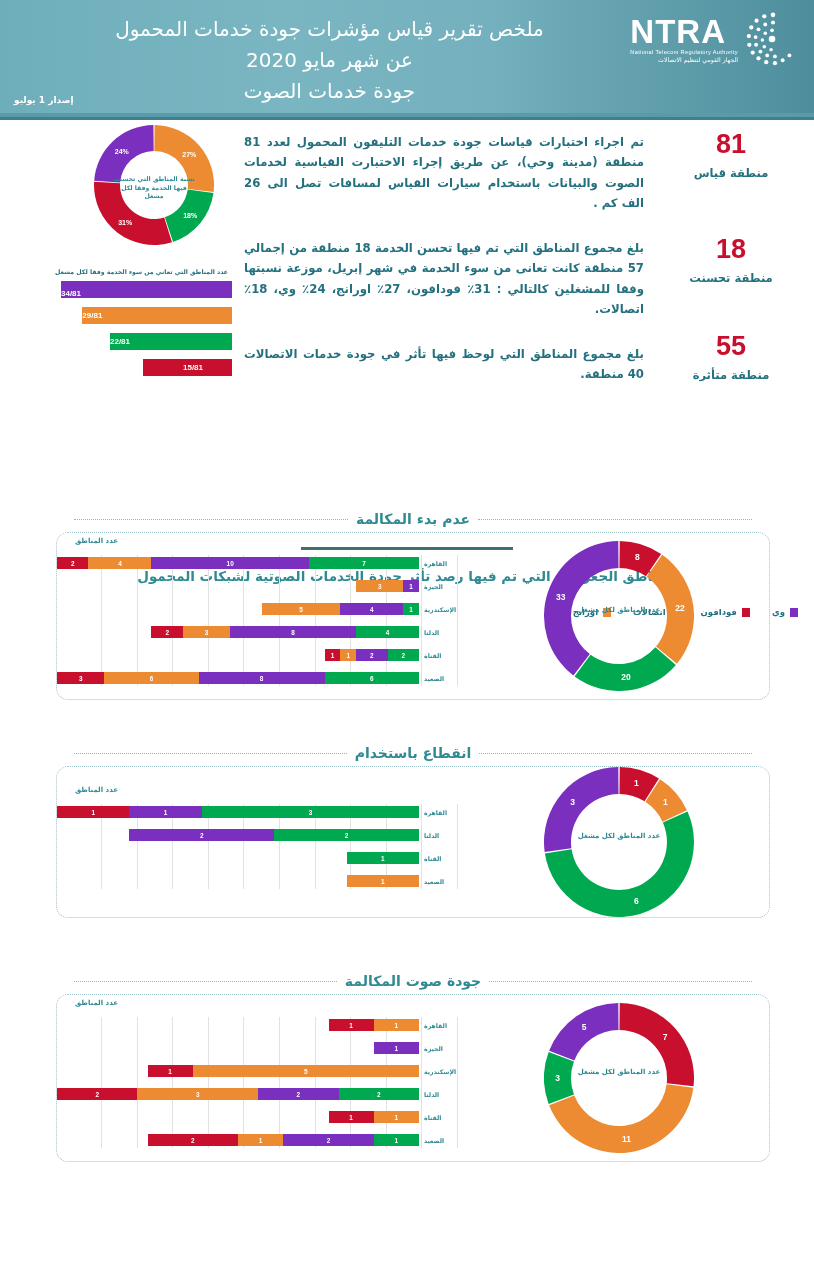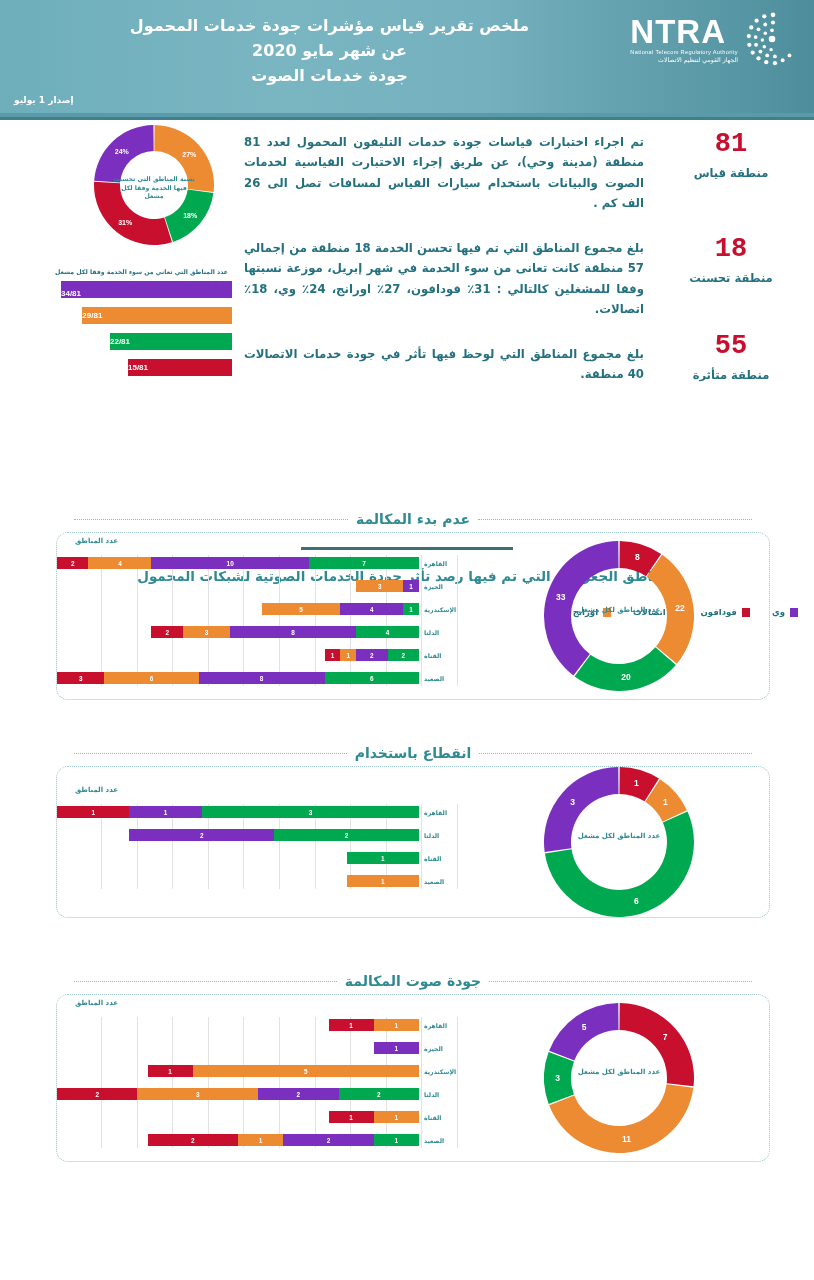--- a/index.html
+++ b/index.html
@@ -40,35 +40,35 @@
   .logo-sub-en {
     font-size: 5.6px; letter-spacing: 0.35px; direction: ltr;
     font-family: "Liberation Sans", sans-serif; margin-top: 2px;
   }
   .logo-sub-ar { font-size: 6.2px; letter-spacing: 0.3px; margin-top: 1.5px; }
 
   .header-titles {
     position: absolute; left: 0; right: 190px; top: 14px;
     text-align: center; color: #ffffff;
   }
-  .header-titles div { font-size: 16px; font-weight: bold; line-height: 1.55; padding-left: 35px; }
+  .header-titles div { font-size: 20px; font-weight: normal; line-height: 1.55; padding-left: 35px; }
   .header-edition {
     position: absolute; left: 14px; bottom: 12px;
     color: #ffffff; font-size: 9px; font-weight: bold;
   }
 
   
   .top-section { position: relative; height: 300px; padding-top: 8px; }
 
   .stat {
     position: absolute; right: 8px; width: 150px; text-align: center;
   }
   .stat-num {
     color: #c8102e; font-size: 27px; font-weight: bold;
-    font-family: Liberation Mono, monospace; line-height: 1.05;
+    font-family: Liberation Sans, sans-serif; line-height: 1.05;
   }
   .stat-label { color: #23707f; font-size: 11.5px; font-weight: bold; margin-top: 8px; }
   #stat-0 { top: 10px; }
   #stat-1 { top: 115px; }
   #stat-2 { top: 212px; }
 
   .para {
     position: absolute; width: 400px; right: 170px;
     color: #23707f; font-size: 11.7px; line-height: 1.75;
     text-align: justify; font-weight: bold;
@@ -263,21 +263,21 @@
           <div class="minibar" style="background: rgb(237, 139, 51); width: 149.676px;">
             <span>29/81</span>
           </div>
         </div>
         <div class="minibar-row">
           <div class="minibar" style="background: rgb(0, 169, 79); width: 122px;">
             <span>22/81</span>
           </div>
         </div>
         <div class="minibar-row">
-          <div class="minibar" style="background: rgb(200, 16, 46); width: 104px;">
+          <div class="minibar" style="background: rgb(200, 16, 46); width: 89px; padding-left: 40px;">
             <span>15/81</span>
           </div>
         </div>
       </div>
   </div>
 
   <div class="divider-rule"></div>
   <div class="section-title">المناطق الجغرافية التي تم فيها رصد تأثر جودة الخدمات الصوتية لشبكات المحمول</div>
 
   <div class="legend">

